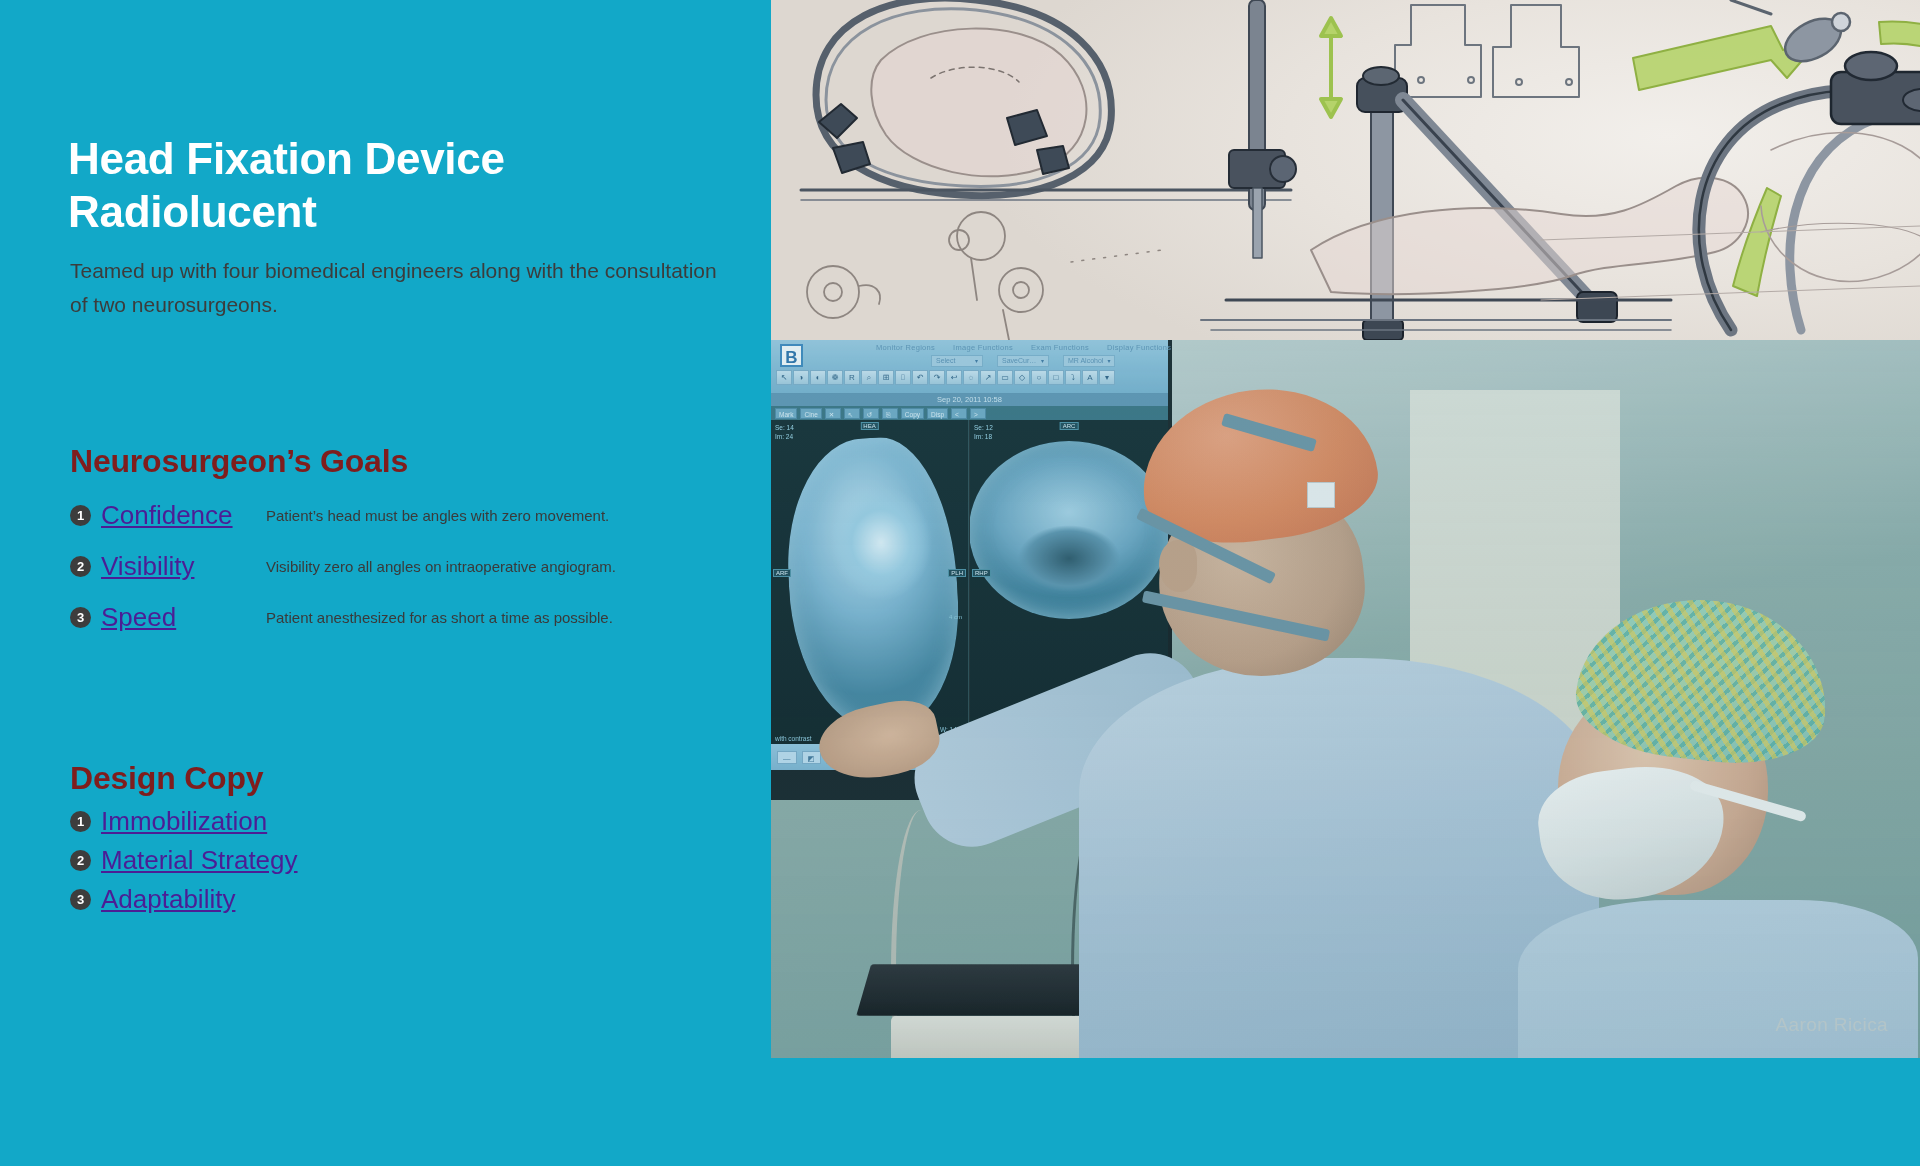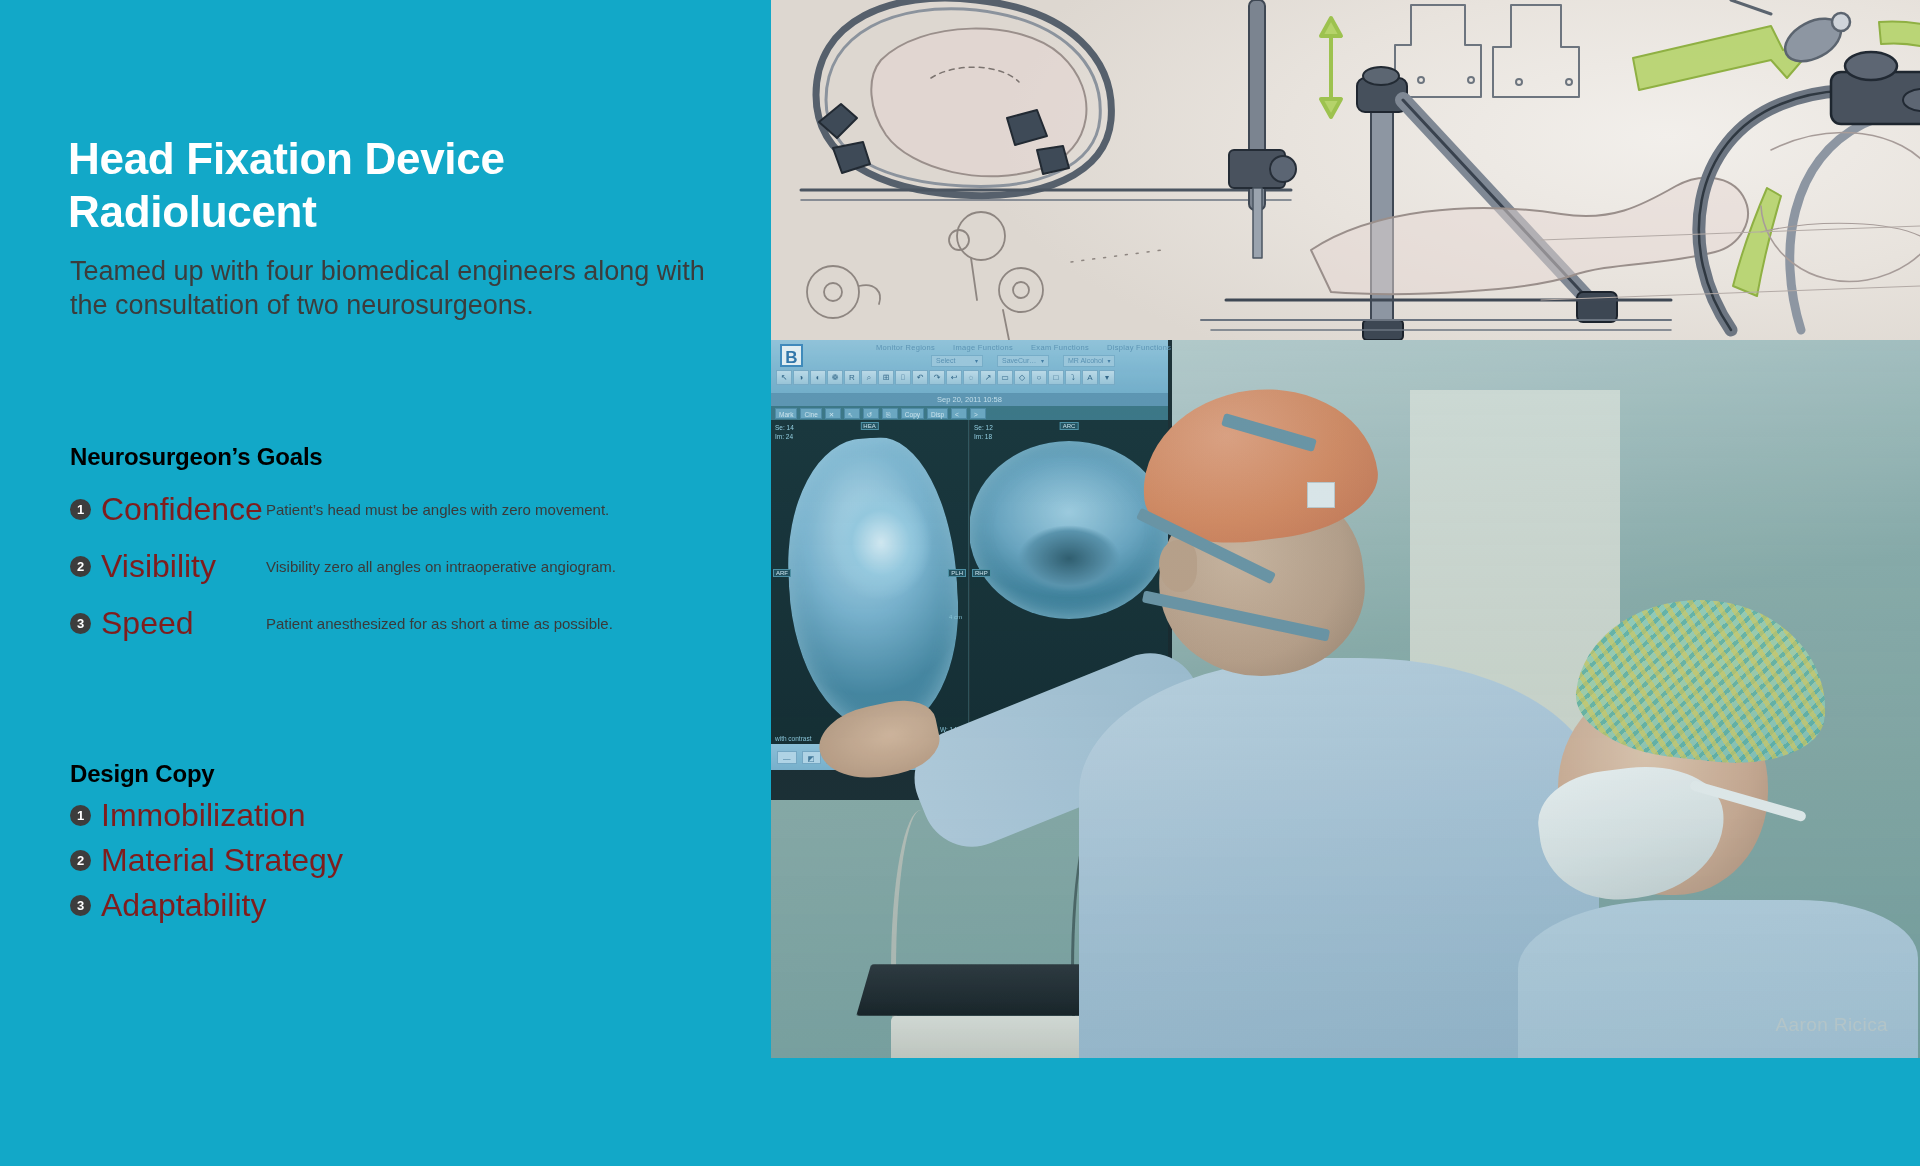--- a/index.html
+++ b/index.html
@@ -20,41 +20,42 @@
     font-size:30px; font-weight:400; color:#ffffff; letter-spacing:0.2px;
     white-space:nowrap;
   }
   .title {
     position:absolute; left:68px; top:132px;
     font-size:44px; font-weight:700; color:#ffffff;
     line-height:53px; letter-spacing:-0.3px;
   }
   .subtitle {
     position:absolute; left:70px; top:254px; width:650px;
-    font-size:27px; font-weight:400; color:#3c3c3c;
+    font-size:21px; font-weight:400; color:#3c3c3c;
     line-height:34px;
   }
 
   .section { position:absolute; left:70px; }
   .section-heading {
-    font-size:24px; font-weight:700; color:#000000;
+    font-size:32px; font-weight:700; color:#7f1d1d;
     letter-spacing:-0.2px; margin-bottom:9px;
   }
   .goal-row { display:flex; align-items:center; margin-top:11px; }
   .badge {
     flex:0 0 auto;
     width:21px; height:21px; border-radius:50%;
     background:#3d3d3d; color:#ffffff;
     font-size:13px; font-weight:700;
     display:flex; align-items:center; justify-content:center;
     margin-right:10px;
   }
   .goal-label {
-    font-size:32px; font-weight:400; color:#7f1d1d;
+    font-size:26px; font-weight:400; color:#4c1d95;
     white-space:nowrap;
+    text-decoration:underline;
   }
   .goals-surgeon .goal-label { width:165px; }
   .goal-desc {
     font-size:15px; font-weight:400; color:#3a3a3a;
     white-space:nowrap;
   }
   .goals-surgeon .goal-row { margin-top:20px; }
   .goals-surgeon .goal-row:first-of-type { margin-top:12px; }
   .goals-design .goal-row { margin-top:8px; }
 

